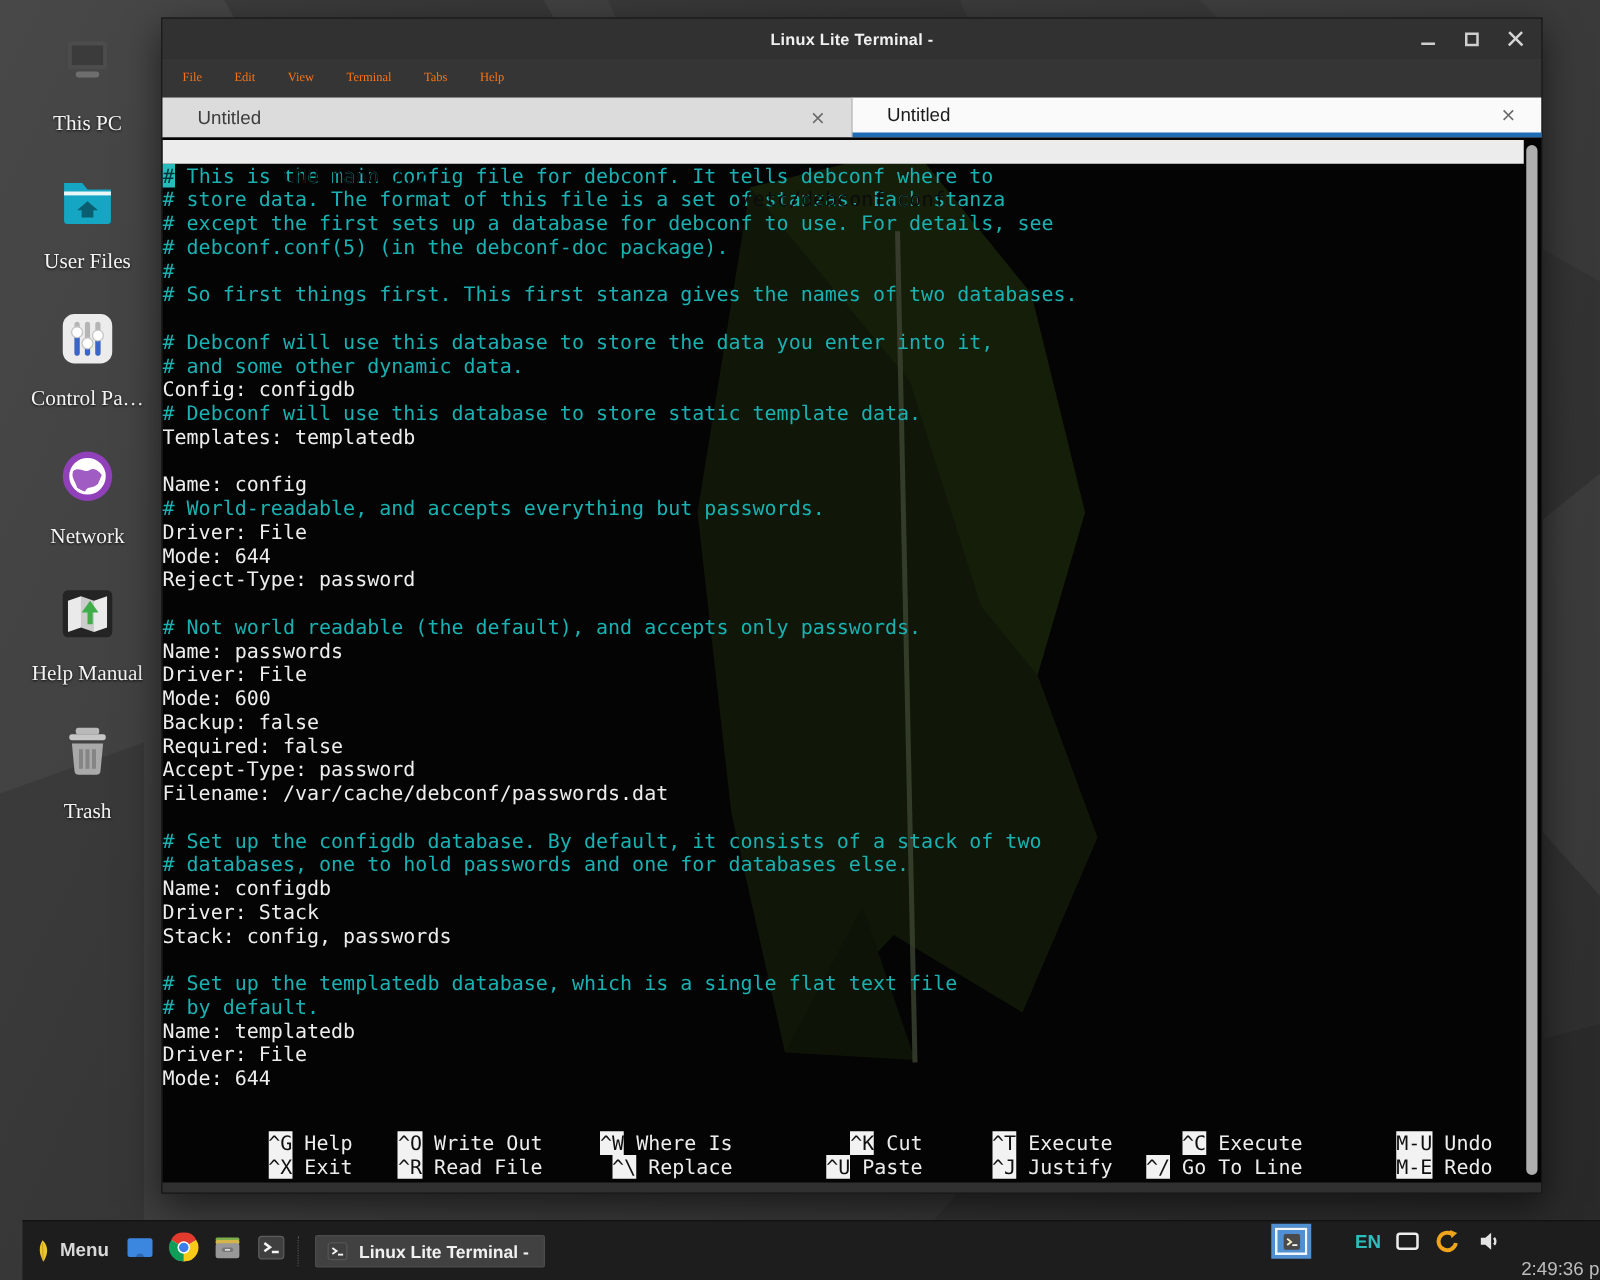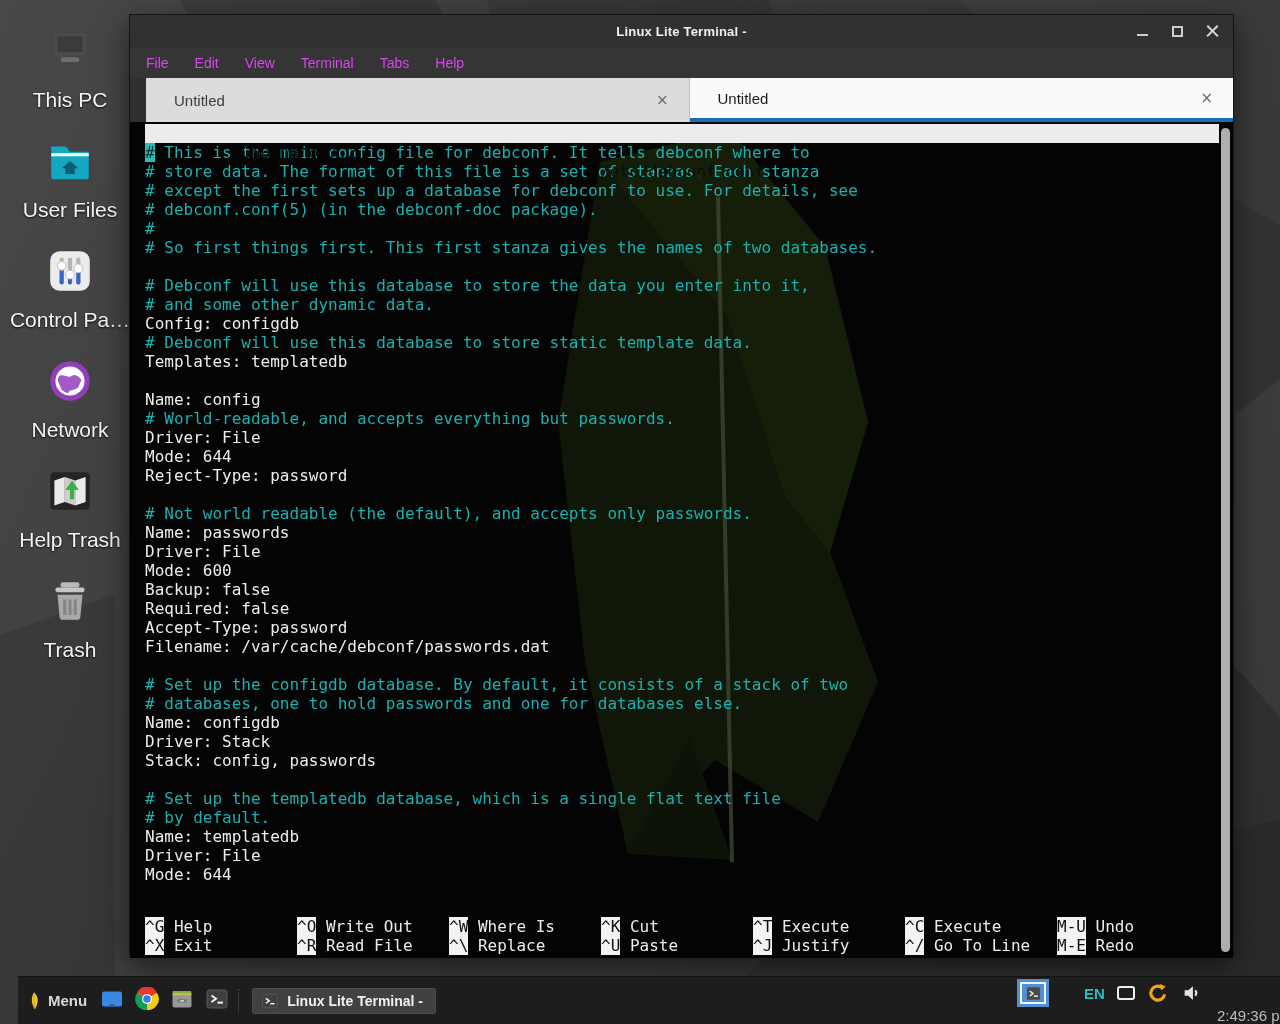--- a/index.html
+++ b/index.html
@@ -15,22 +15,22 @@
   .f3 { background:rgba(255,255,255,.05); clip-path:polygon(95% 42%,100% 37%,100% 70%,95% 63%); }
   .f4 { background:rgba(0,0,0,.12); clip-path:polygon(0 62%,9% 58%,9% 100%,0 100%); }
   .f5 { background:rgba(255,255,255,.03); clip-path:polygon(75% 0,100% 0,100% 22%,83% 10%); }
   .f6 { background:rgba(0,0,0,.10); clip-path:polygon(60% 93%,100% 80%,100% 100%,55% 100%); }
 
   
   .desk-icons { position:absolute; left:18px; top:14px; width:104px; }
   .desk-icon { width:104px; height:110px; display:flex; flex-direction:column;
                align-items:center; justify-content:flex-start; cursor:default; }
   .desk-icon svg { width:50px; height:50px; margin-top:12px; }
-  .desk-icon .dlabel { margin-top:8px; font-size:21px; color:#f4f4f4;
-                       text-shadow:0 1px 2px rgba(0,0,0,.9); white-space:nowrap; }
+  .desk-icon .dlabel { margin-top:8px; font-size:17px; color:#f4f4f4;
+                       text-shadow:0 1px 2px rgba(0,0,0,.9); white-space:nowrap;font-family:Liberation Serif, serif; }
 
   
   .window { position:absolute; left:129px; top:14px; width:1105px; height:941px;
             border:1px solid #141414; background:#303030;
             box-shadow:0 10px 28px rgba(0,0,0,.55); }
   .titlebar { height:32px; background:#313131; display:flex; align-items:center;
               position:relative; }
   .title-text { position:absolute; left:0; right:0; text-align:center; font-size:13px;
                 font-weight:bold; color:#f0f0f0; letter-spacing:.2px; }
   .win-controls { position:absolute; right:14px; top:0; height:32px; display:flex;
@@ -38,47 +38,47 @@
   .wc { width:13px; height:13px; position:relative; cursor:pointer; }
   .wc-min::after { content:""; position:absolute; left:1px; right:1px; bottom:2px;
                    border-bottom:2px solid #cfcfcf; }
   .wc-max::after { content:""; position:absolute; inset:1px; border:2px solid #cfcfcf; }
   .wc-close::before,.wc-close::after { content:""; position:absolute; left:-1px; top:5px;
                    width:15px; height:2.4px; background:#d6d6d6; }
   .wc-close::before { transform:rotate(45deg); } .wc-close::after { transform:rotate(-45deg); }
 
   .menubar { height:31px; background:#353535; display:flex; align-items:center;
              padding-left:16px; gap:26px; }
-  .menu-item { font-size:14px; color:#d946ef; cursor:pointer; }
-
-  .tabbar { height:44px; display:flex; background:#2c2c2c;margin-left:16px; }
+  .menu-item { font-size:10px; color:#f97316; cursor:pointer;font-family:Liberation Serif, serif; }
+
+  .tabbar { height:32px; display:flex; background:#2c2c2c; }
   .tab { width:50%; display:flex; align-items:center; position:relative;
          padding-left:28px; font-size:15px; cursor:pointer; }
   .tab-inactive { background:#dcdcdc; color:#3d3d3d; border-right:1px solid #bdbdbd; }
   .tab-active { background:#fafafa; color:#1c1c1c; border-bottom:4px solid #1f6cb4; }
   .tab-close { position:absolute; right:20px; font-size:15px; color:#6a6a6a;
                font-family:"DejaVu Sans", sans-serif; cursor:pointer; }
 
   
   .terminal { position:relative; height:836px; background:#040404; overflow:hidden;
               font-family:"DejaVu Sans Mono", monospace; font-size:16px; line-height:19px;
               color:#ededed; }
   .watermark { position:absolute; inset:0; pointer-events:none; }
   .term-inner { position:absolute; inset:0; display:flex; flex-direction:column;
-                padding:2px 14px 3px 15px; }
+                padding:2px 14px 3px 0; }
   .nano-header { height:19px; background:#ececec; color:#0c0c0c; white-space:pre;
                  position:relative; flex:0 0 auto; }
   .nano-file { position:absolute; left:0; right:0; text-align:center; }
   .t-lines { flex:0 0 auto; }
   .t-line { height:19px; white-space:pre; }
   .t-line.comment { color:#19b1b1; }
   .cursor { background:#27bcbc; color:#033; }
   .spacer { flex:1 1 auto; }
   .nano-shortcuts { flex:0 0 auto; display:grid; grid-template-columns:repeat(7,152px);
-                    grid-auto-rows:19px; }
+                    grid-auto-rows:19px;text-align:right; }
   .sc-cell { white-space:pre; }
   .sc-key { background:#f2f2f2; color:#101010; }
   .t-scrollbar { position:absolute; right:3px; top:6px; bottom:6px; width:9px;
                  background:#aeaeae; border-radius:5px; cursor:pointer; }
 
   
   .taskbar { position:absolute; left:18px; bottom:0; width:1280px; height:48px;
              background:#1d1d1d; border-top:1px solid #121212; display:flex;
              align-items:center; }
   .menu-btn { display:flex; align-items:center; gap:6px; padding:0 10px 0 8px;
@@ -167,21 +167,21 @@
       <span class="dlabel">Network</span>
     </div>
     <div class="desk-icon">
       <span><svg viewBox="0 0 48 48">
           <rect x="5" y="6" width="38" height="36" rx="4" fill="#242424"></rect>
           <path d="M9 14 l10 -3.5 v24 l-10 3.5 Z" fill="#eaeaea"></path>
           <path d="M19 10.5 l10 3.5 v24 l-10 -3.5 Z" fill="#cccccc"></path>
           <path d="M29 14 l10 -3.5 v24 l-10 3.5 Z" fill="#eaeaea"></path>
           <path d="M24 32 v-9 h-4.5 l6.5 -9 6.5 9 H28 v9 Z" fill="#3fae4a"></path>
         </svg></span>
-      <span class="dlabel">Help Trash</span>
+      <span class="dlabel">Help Manual</span>
     </div>
     <div class="desk-icon">
       <span><svg viewBox="0 0 48 48">
           <rect x="15" y="6" width="18" height="5" rx="2" fill="#b9b9b9"></rect>
           <rect x="10" y="11" width="28" height="4.5" rx="2" fill="#c6c6c6"></rect>
           <path d="M12 18 h24 l-2 21 a3.2 3.2 0 0 1 -3.2 3 H17.2 a3.2 3.2 0 0 1 -3.2 -3 Z" fill="#a9a9a9"></path>
           <g stroke="#858585" stroke-width="3">
             <path d="M19 22.5 V37.5"></path>
             <path d="M24 22.5 V37.5"></path>
             <path d="M29 22.5 V37.5"></path>

